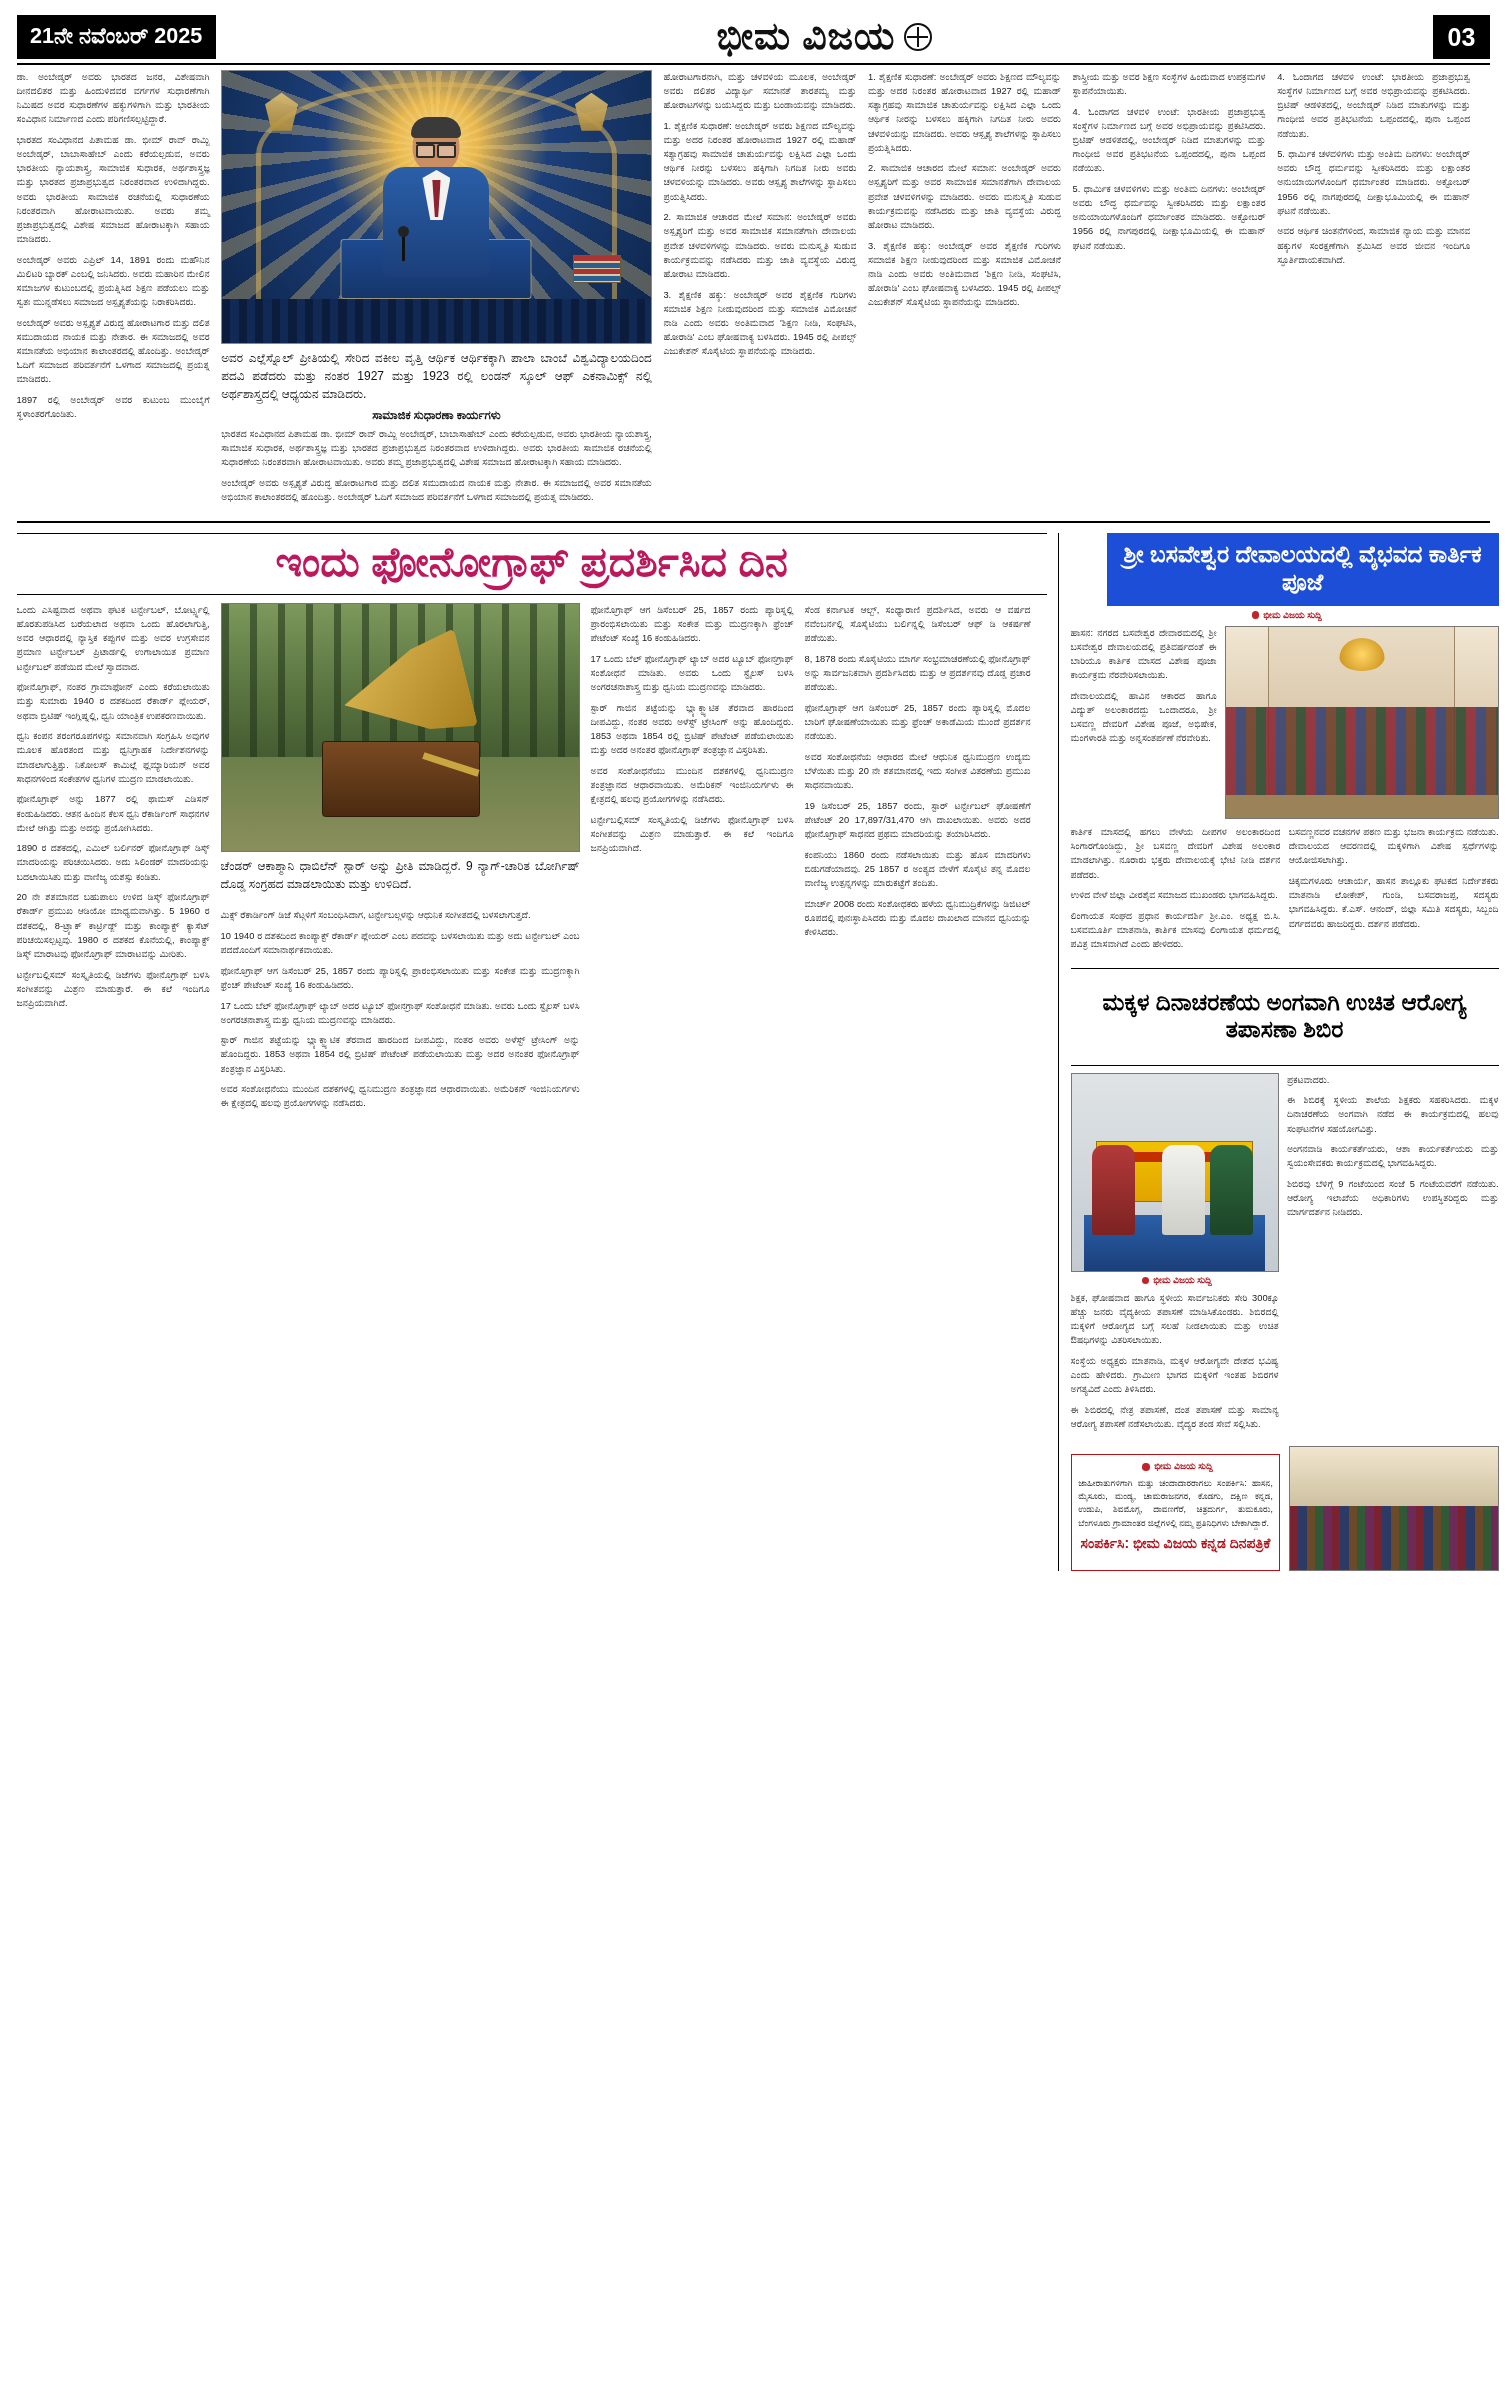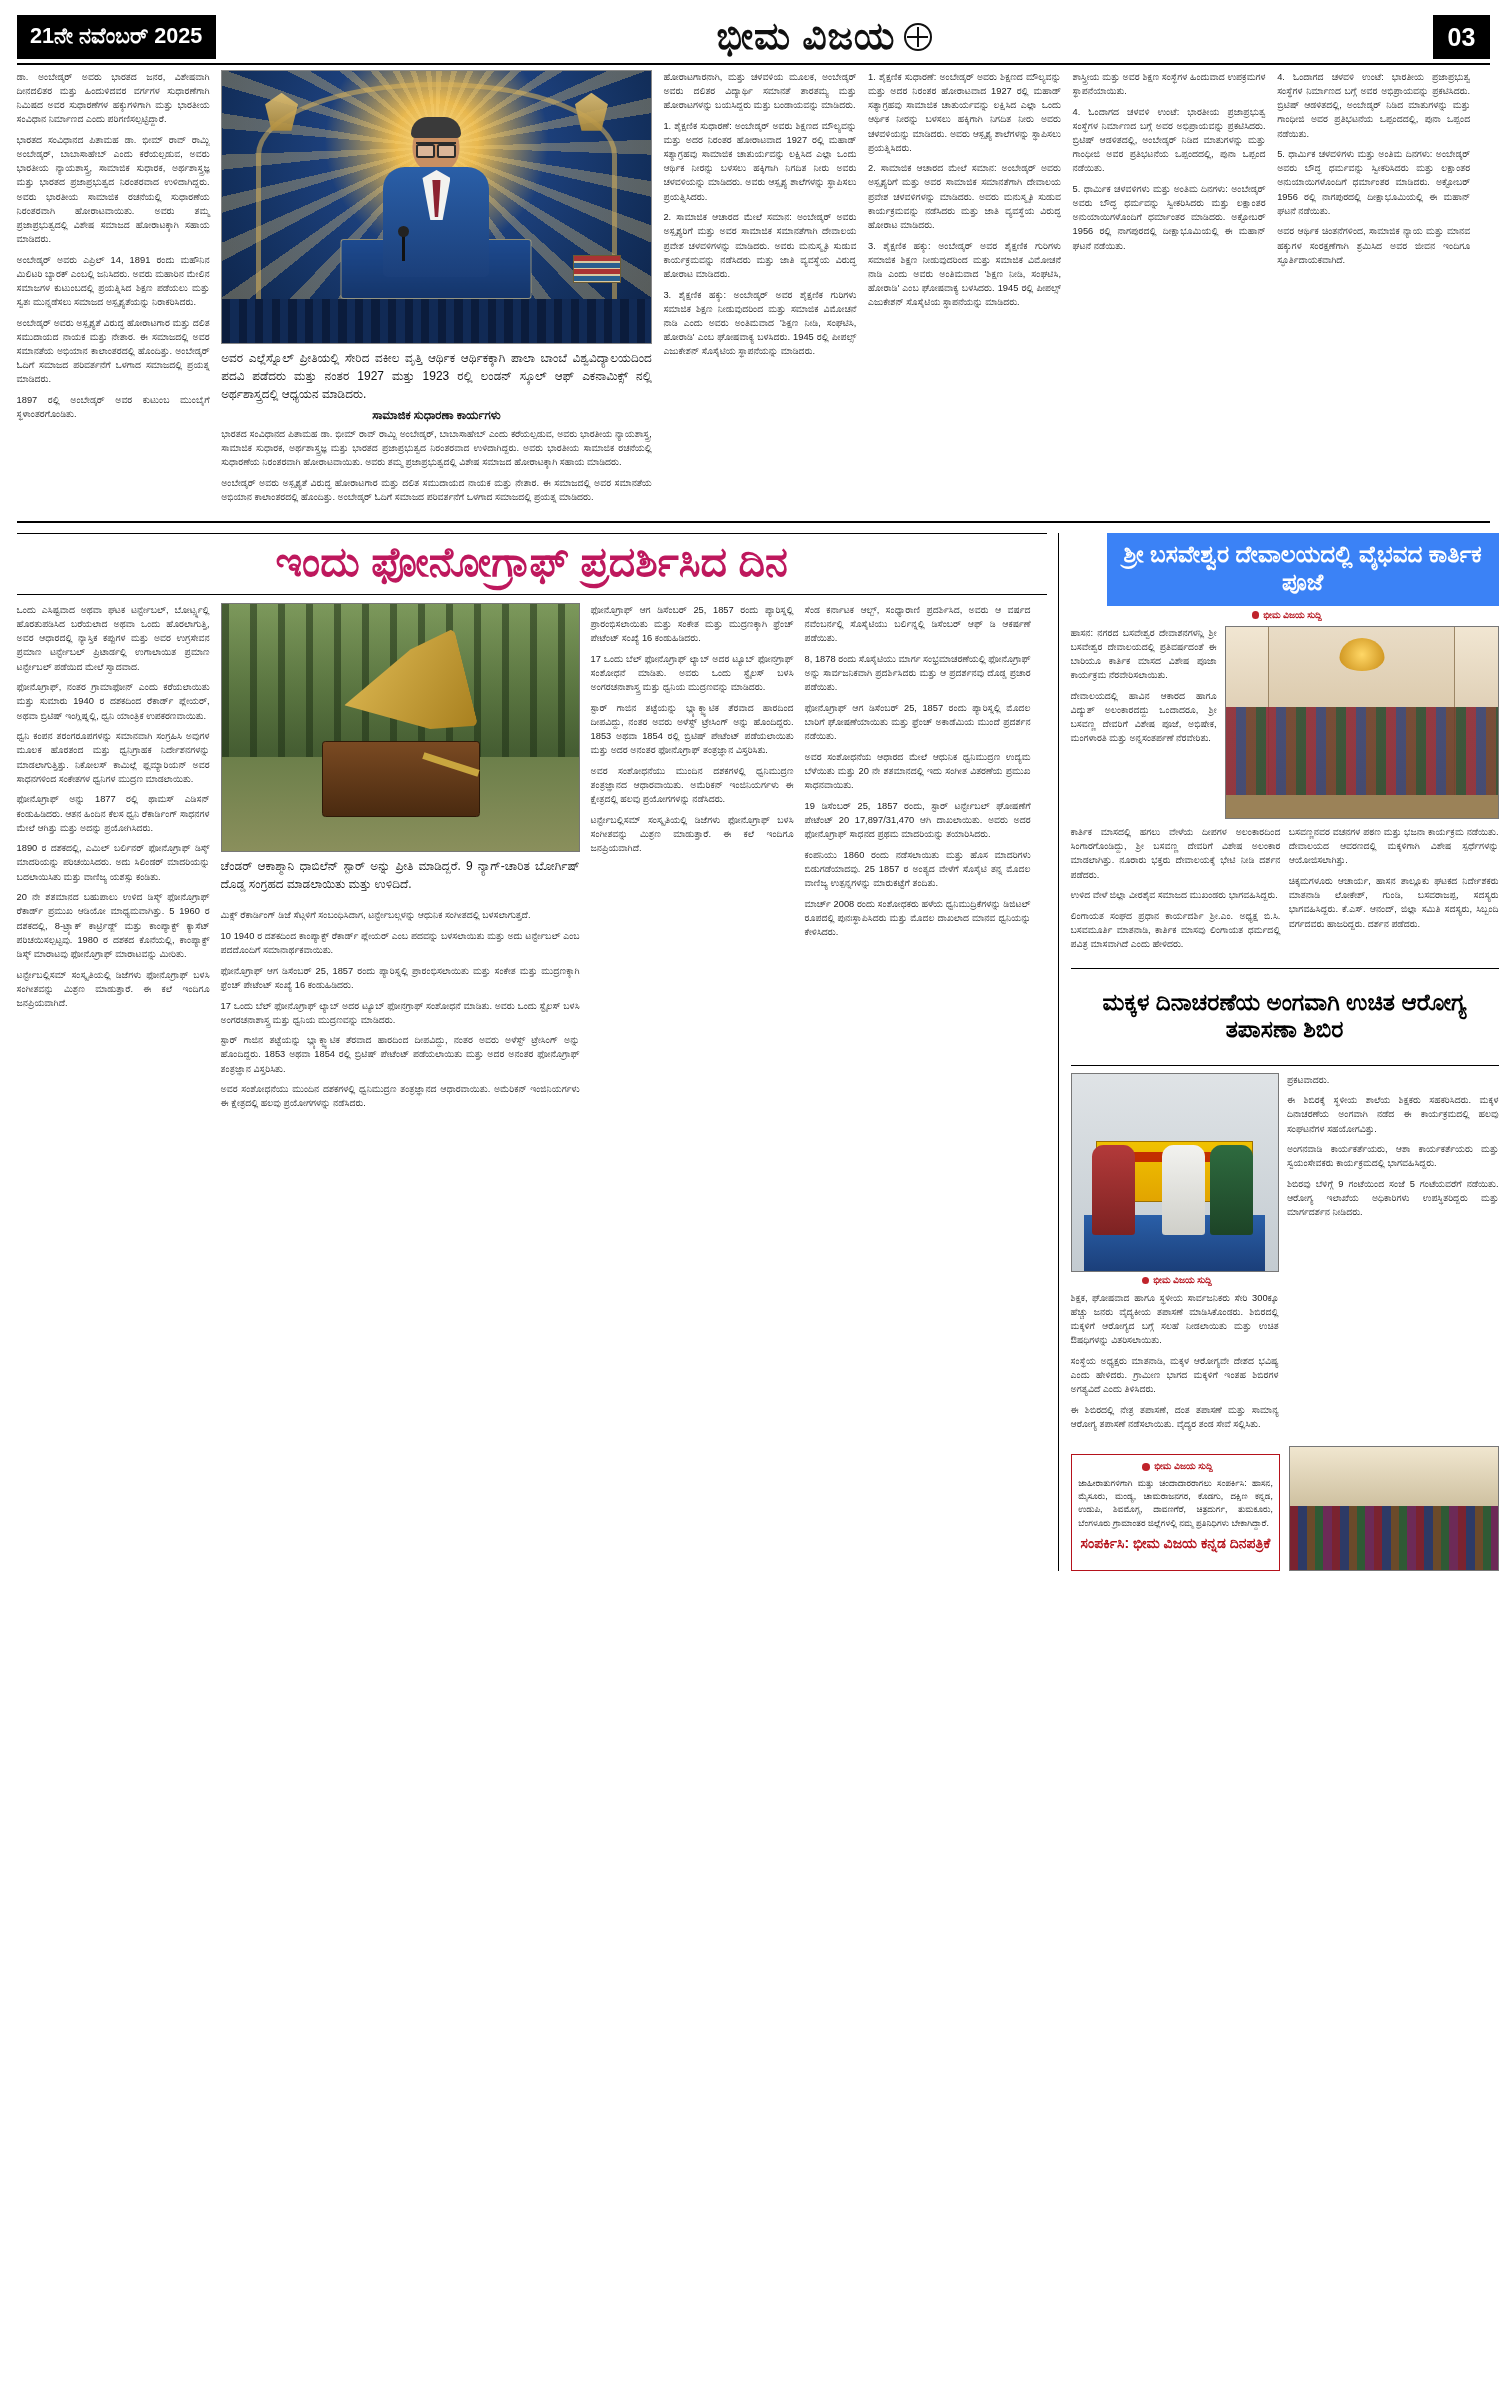--- a/index.html
+++ b/index.html
@@ -293,21 +293,21 @@
     transform: rotate(-14deg);
     border-radius: 6.6px;
   }
   .photo-gram .arm {
     position:absolute; left:56%; bottom:34%;
     width: 58px; height: 6.6px; background:#c9a63f; transform: rotate(18deg);
   }
 
   
   .temple-head {
-    background: #3b82f6;
+    background: #1d4ed8;
     color: #fff;
     text-align: center;
     padding: 8.3px 5px 10px 5px;
     font-size: 23px;
     line-height: 1.2;
     font-weight: bold;
     margin-left: 36px;
   }
   .tagline {
     text-align: center;
@@ -584,21 +584,21 @@
     <div>
 
       <div class="temple-head">ಶ್ರೀ ಬಸವೇಶ್ವರ ದೇವಾಲಯದಲ್ಲಿ ವೈಭವದ ಕಾರ್ತಿಕ ಪೂಜೆ</div>
 
       <div class="tagline">
         <span class="seal"></span><span>ಭೀಮ ವಿಜಯ ಸುದ್ದಿ</span>
       </div>
 
       <div class="temple-row">
         <div class="kn">
-          <p>ಹಾಸನ: ನಗರದ ಬಸವೇಶ್ವರ ದೇವಾಶನಗಳನ್ಲಿ ಶ್ರೀ ಬಸವೇಶ್ವರ ದೇವಾಲಯದಲ್ಲಿ ಪ್ರತಿವರ್ಷದಂತೆ ಈ ಬಾರಿಯೂ ಕಾರ್ತಿಕ ಮಾಸದ ವಿಶೇಷ ಪೂಜಾ ಕಾರ್ಯಕ್ರಮ ನೆರವೇರಿಸಲಾಯಿತು.</p>
+          <p>ಹಾಸನ: ನಗರದ ಬಸವೇಶ್ವರ ದೇವಾರಮದಲ್ಲಿ ಶ್ರೀ ಬಸವೇಶ್ವರ ದೇವಾಲಯದಲ್ಲಿ ಪ್ರತಿವರ್ಷದಂತೆ ಈ ಬಾರಿಯೂ ಕಾರ್ತಿಕ ಮಾಸದ ವಿಶೇಷ ಪೂಜಾ ಕಾರ್ಯಕ್ರಮ ನೆರವೇರಿಸಲಾಯಿತು.</p>
           <p>ದೇವಾಲಯದಲ್ಲಿ ಹಾವಿನ ಆಕಾರದ ಹಾಗೂ ವಿದ್ಯುತ್ ಅಲಂಕಾರದದ್ದು ಒಂದಾದರೂ, ಶ್ರೀ ಬಸವಣ್ಣ ದೇವರಿಗೆ ವಿಶೇಷ ಪೂಜೆ, ಅಭಿಷೇಕ, ಮಂಗಳಾರತಿ ಮತ್ತು ಅನ್ನಸಂತರ್ಪಣೆ ನೆರವೇರಿತು.</p>
         </div>
         <div class="photo-temple">
           <div class="pillarL"></div>
           <div class="pillarR"></div>
           <div class="lamp"></div>
           <div class="crowd"></div>
           <div class="floor"></div>
         </div>
       </div>

